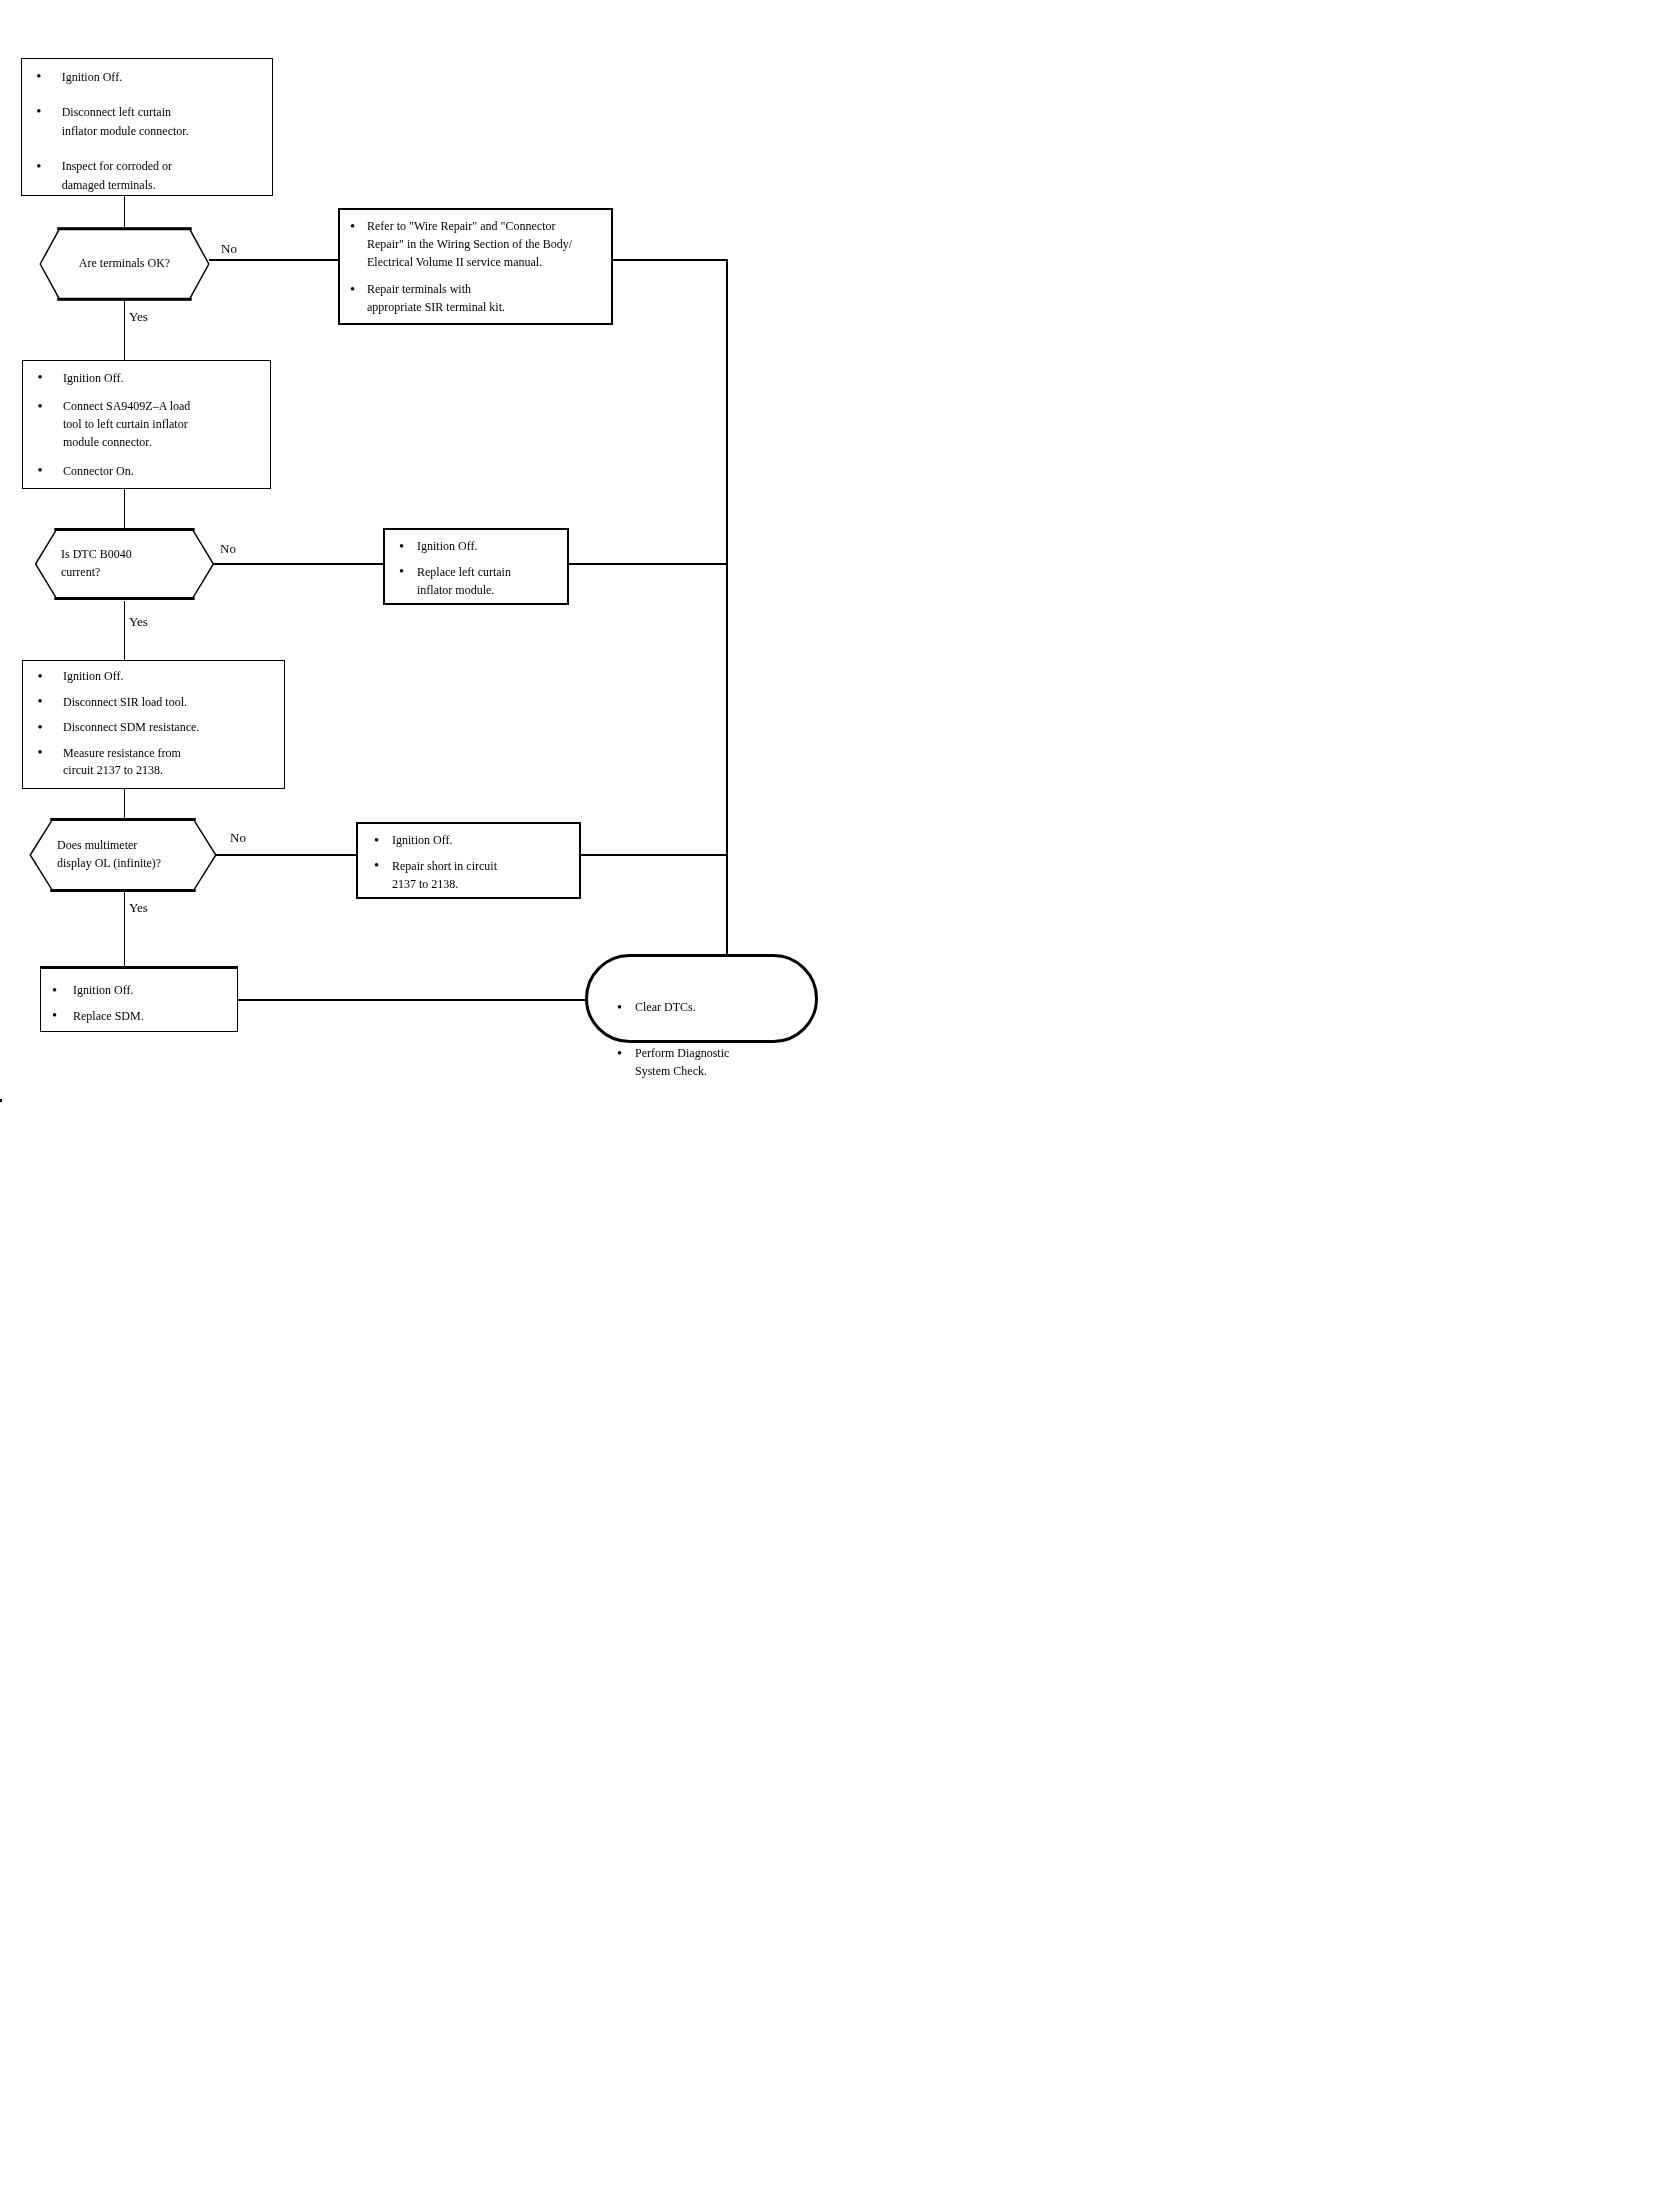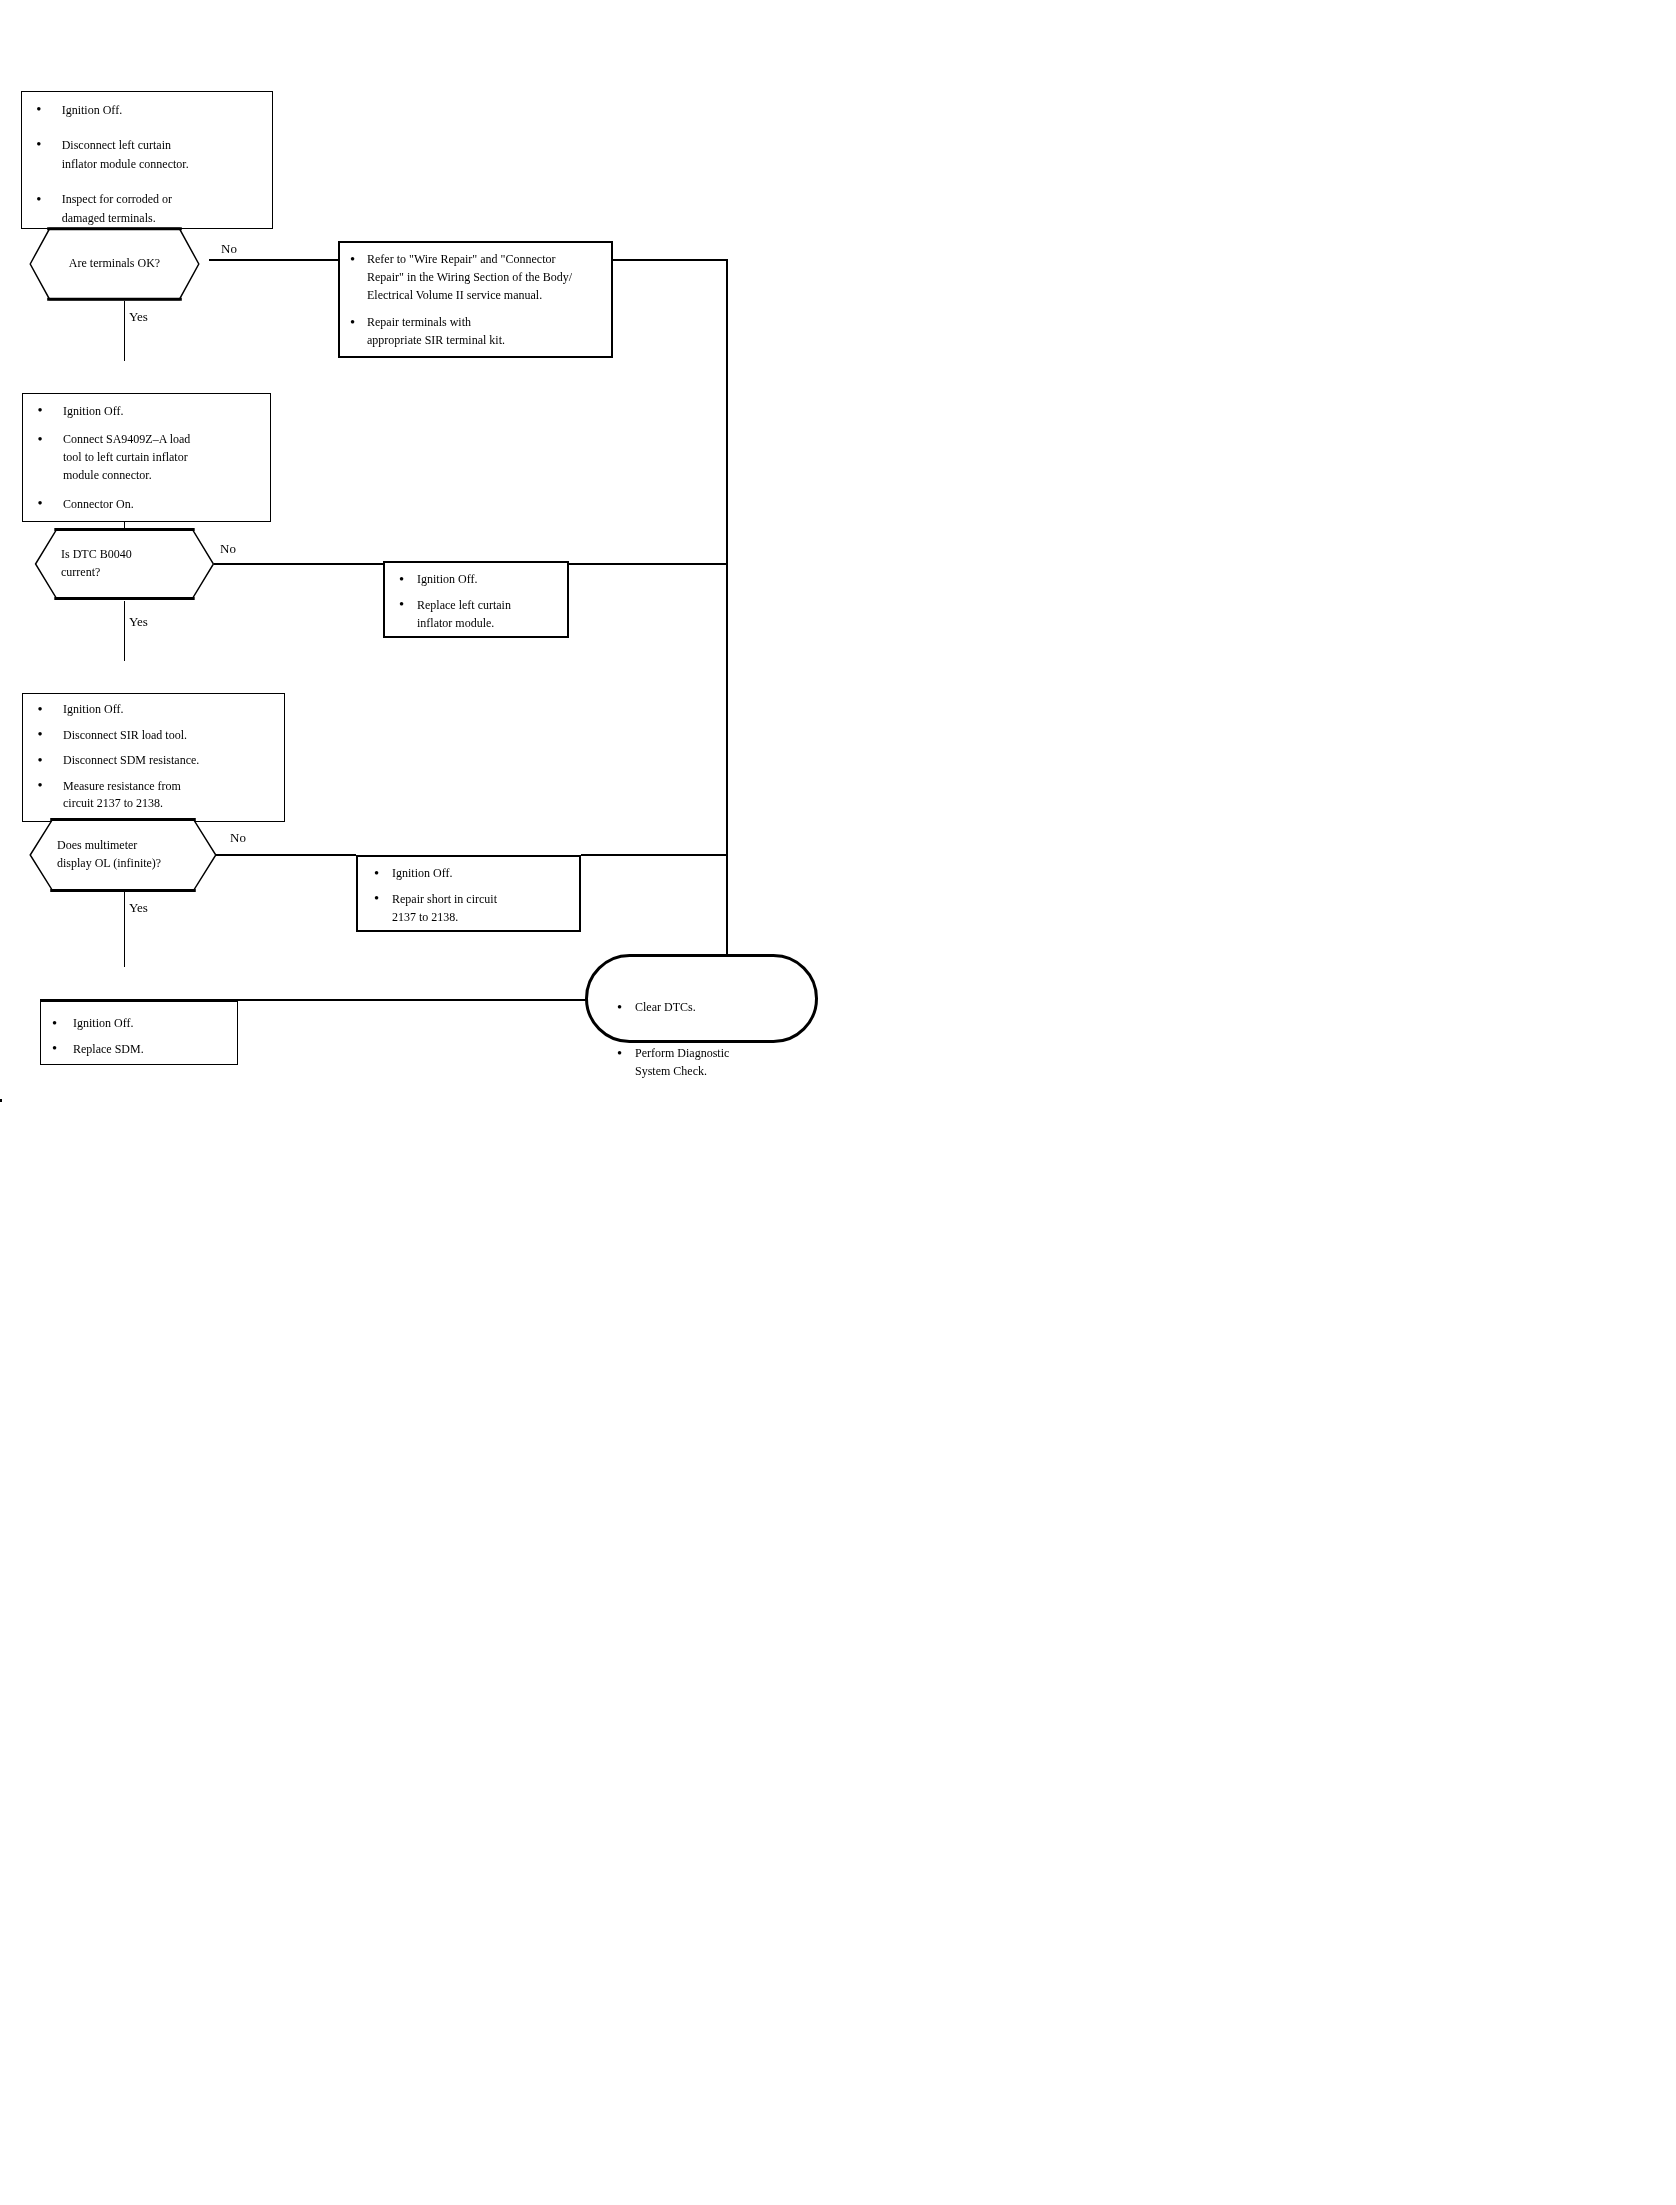--- a/index.html
+++ b/index.html
@@ -8,21 +8,21 @@
   #title{position:absolute;left:39px;top:22px;width:754px;
          font-family:"Liberation Mono", monospace;font-weight:bold;
          font-size:26px;letter-spacing:0.6px;white-space:nowrap;}
   
   .ln{position:absolute;background:#000;}
   .v{width:1.2px;}
   .h{height:1.8px;}
   .h4{height:2.4px;}
   
   .box{position:absolute;background:#fff;border:1.8px solid #000;box-sizing:border-box;
-       font-size:12px;overflow:hidden;margin-top:33px;}
+       font-size:12px;overflow:hidden;}
   .heavy{border-width:2.4px;}
   .box ul{list-style:none;margin:0;}
   .box li{position:relative;white-space:pre-line;}
   .box li::before{content:"\2022";position:absolute;top:-0.6px;font-size:14.6px;}
   
   .b-wide ul{padding:8.5px 4.9px 0 40px;}
   .b-wide li{line-height:19px;margin-bottom:16.4px;}
   .b-wide li::before{left:-25.5px;}
   .b-mid ul{padding:8px 4.9px 0 40px;}
   .b-mid li{line-height:18px;margin-bottom:10.3px;}
@@ -82,21 +82,21 @@
   <div class="box b-wide" style="left:20.7px;top:58px;width:252px;height:138px;">
     <ul>
       <li>Ignition Off.</li>
       <li>Disconnect left curtain
 inflator module connector.</li>
       <li>Inspect for corroded or
 damaged terminals.</li>
     </ul>
   </div>
 
-  <div class="hex" style="left:29px;top:227px;width:171px;height:74px;">
+  <div class="hex" style="left:39px;top:227px;width:171px;height:74px;">
     <svg width="171" height="74" viewBox="0 0 282 121">
       <polygon points="2,60.5 34,2 248,2 280,60.5 248,119 34,119" fill="#fff" stroke="#000" stroke-width="2.4"></polygon>
       <line x1="30" y1="2.5" x2="252" y2="2.5" stroke="#000" stroke-width="5"></line>
       <line x1="30" y1="118.5" x2="252" y2="118.5" stroke="#000" stroke-width="5"></line>
     </svg>
     <div class="qtext qcenter">Are terminals OK?</div>
   </div>
   <div class="lbl" style="left:221px;top:241px;">No</div>
   <div class="lbl" style="left:129px;top:309px;">Yes</div>
 

